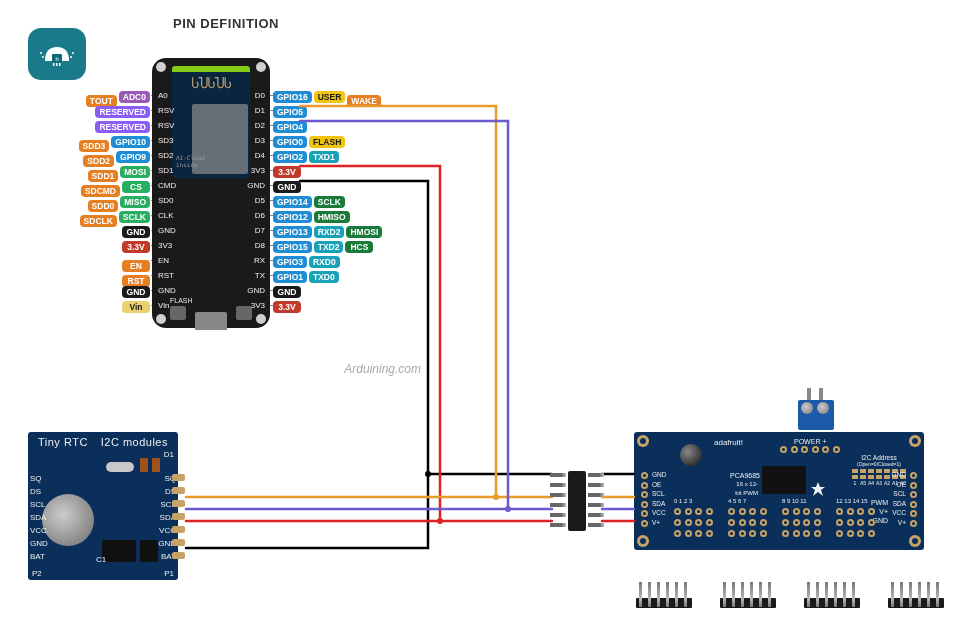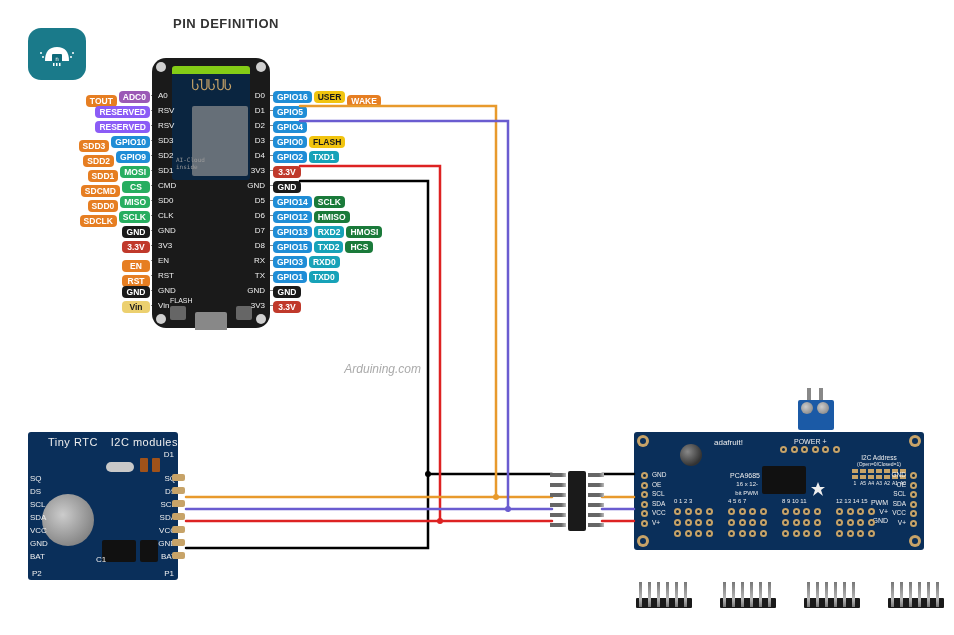--- a/index.html
+++ b/index.html
@@ -10,21 +10,21 @@
   .title { font-size: 15px; font-weight: bold; text-align: center; color: #3a3a3a; }
   .subtitle { font-size: 13px; font-weight: bold; text-align: center; color: #333; margin-top: 4px; letter-spacing: 0.5px; }
   .logo { position: absolute; left: 28px; top: 28px; width: 58px; height: 52px; background: #1a7a8a; border-radius: 13px; display: flex; align-items: center; justify-content: center; }
   .logo svg { width: 40px; height: 34px; }
 
   .board-area { position: absolute; left: 66px; top: 58px; width: 355px; height: 290px; }
   .board { position: absolute; left: 86px; top: 0; width: 118px; height: 270px; background: #1a1a1a; border-radius: 14px; }
   .board-cutout { position: absolute; width: 10px; height: 10px; background: #d0d0d0; border-radius: 5px; }
   .usb-port { position: absolute; bottom: -2px; left: 43px; width: 32px; height: 18px; background: #888; border-radius: 2px 2px 0 0; }
   .board-btn { position: absolute; width: 16px; height: 14px; background: #666; border-radius: 2px; }
-  .board-inner { position: absolute; left: 20px; top: 8px; width: 78px; height: 106px; background: #0a2540; border-radius: 3px; border-top: 8px solid #84cc16; }
+  .board-inner { position: absolute; left: 20px; top: 8px; width: 78px; height: 106px; background: #0a2540; border-radius: 3px; border-top: 6px solid #84cc16; }
   .antenna { position: absolute; top: 4px; left: 50%; transform: translateX(-50%); color: #c7a368; font-size: 13px; letter-spacing: -1px; font-family: monospace; }
   .chip-label { position: absolute; left: 4px; bottom: 10px; color: #999; font-size: 6px; font-family: monospace; line-height: 1.2; }
   .chip-shield { position: absolute; left:20px; top:32px; width:56px; height:70px; background:#666f78; border-radius:2px; }
 
   .pin-row { position: absolute; height: 13px; display: flex; align-items: center; }
   .pin-row.left { justify-content: flex-end; right: 270px; }
   .pin-row.right { justify-content: flex-start; left: 206px; }
   .pin-lbl { font-size: 8.5px; font-family: Arial; padding: 1px 4px; border-radius: 4px; margin: 0 1px; min-width: 20px; text-align: center; font-weight: bold; line-height: 10px; }
   .board-pin-label { position: absolute; color: #eee; font-size: 8px; font-family: Arial; width: 22px; }
   .board-pin-label.r { text-align: right; }
@@ -38,21 +38,21 @@
   .c-yellow { background: #f1c40f; color: #1a1a1a; }
   .c-red    { background: #c0392b; color: #fff; }
   .c-black  { background: #1a1a1a; color: #fff; }
   .c-cyan   { background: #17a2b8; color: #fff; }
   .c-vin    { background: #ecd06f; color:#1a1a1a;}
 
   .watermark { position: absolute; right: 0px; bottom: -28px; color: #aaa; font-style: italic; font-size: 12px; }
 
   
   .rtc { position: absolute; left: 28px; top: 432px; width: 150px; height: 148px; background: #0a2f5a; border-radius: 3px; }
-  .rtc-title { position: absolute; top: 4px; left: 20px; color: #eee; font-size: 11px; letter-spacing: 0.5px; width: 130px; display: flex; justify-content: space-between; }
+  .rtc-title { position: absolute; top: 4px; left: 10px; color: #eee; font-size: 11px; letter-spacing: 0.5px; width: 130px; display: flex; justify-content: space-between; }
   .rtc-battery { position: absolute; left: 14px; top: 62px; width: 52px; height: 52px; background: radial-gradient(circle at 40% 40%, #ccc 0%, #888 70%, #666 100%); border-radius: 50%; }
   .rtc-crystal { position: absolute; left: 78px; top: 30px; width: 28px; height: 10px; background: #c9c9c9; border-radius: 5px; }
   .rtc-chip { position: absolute; left: 74px; top: 108px; width: 34px; height: 22px; background: #111; border-radius: 2px; }
   .rtc-chip2 { position: absolute; left: 112px; top: 108px; width: 18px; height: 22px; background: #111; border-radius: 2px; }
   .rtc-pins-left { position: absolute; left: 2px; top: 40px; }
   .rtc-pins-right { position: absolute; right: 2px; top: 40px; text-align: right; }
   .rtc-pin { color: #eee; font-size: 8px; line-height: 13px; height: 13px;}
   .rtc-pad-r { position: absolute; right: -7px; width: 13px; height: 7px; background: #c7a368; border-radius: 2px; }
   .rtc-comp { position:absolute; width:8px; height:14px; background:#a0521a; border-radius:1px;}
   .rtc-corner { position:absolute; color:#eee; font-size:8px; }

